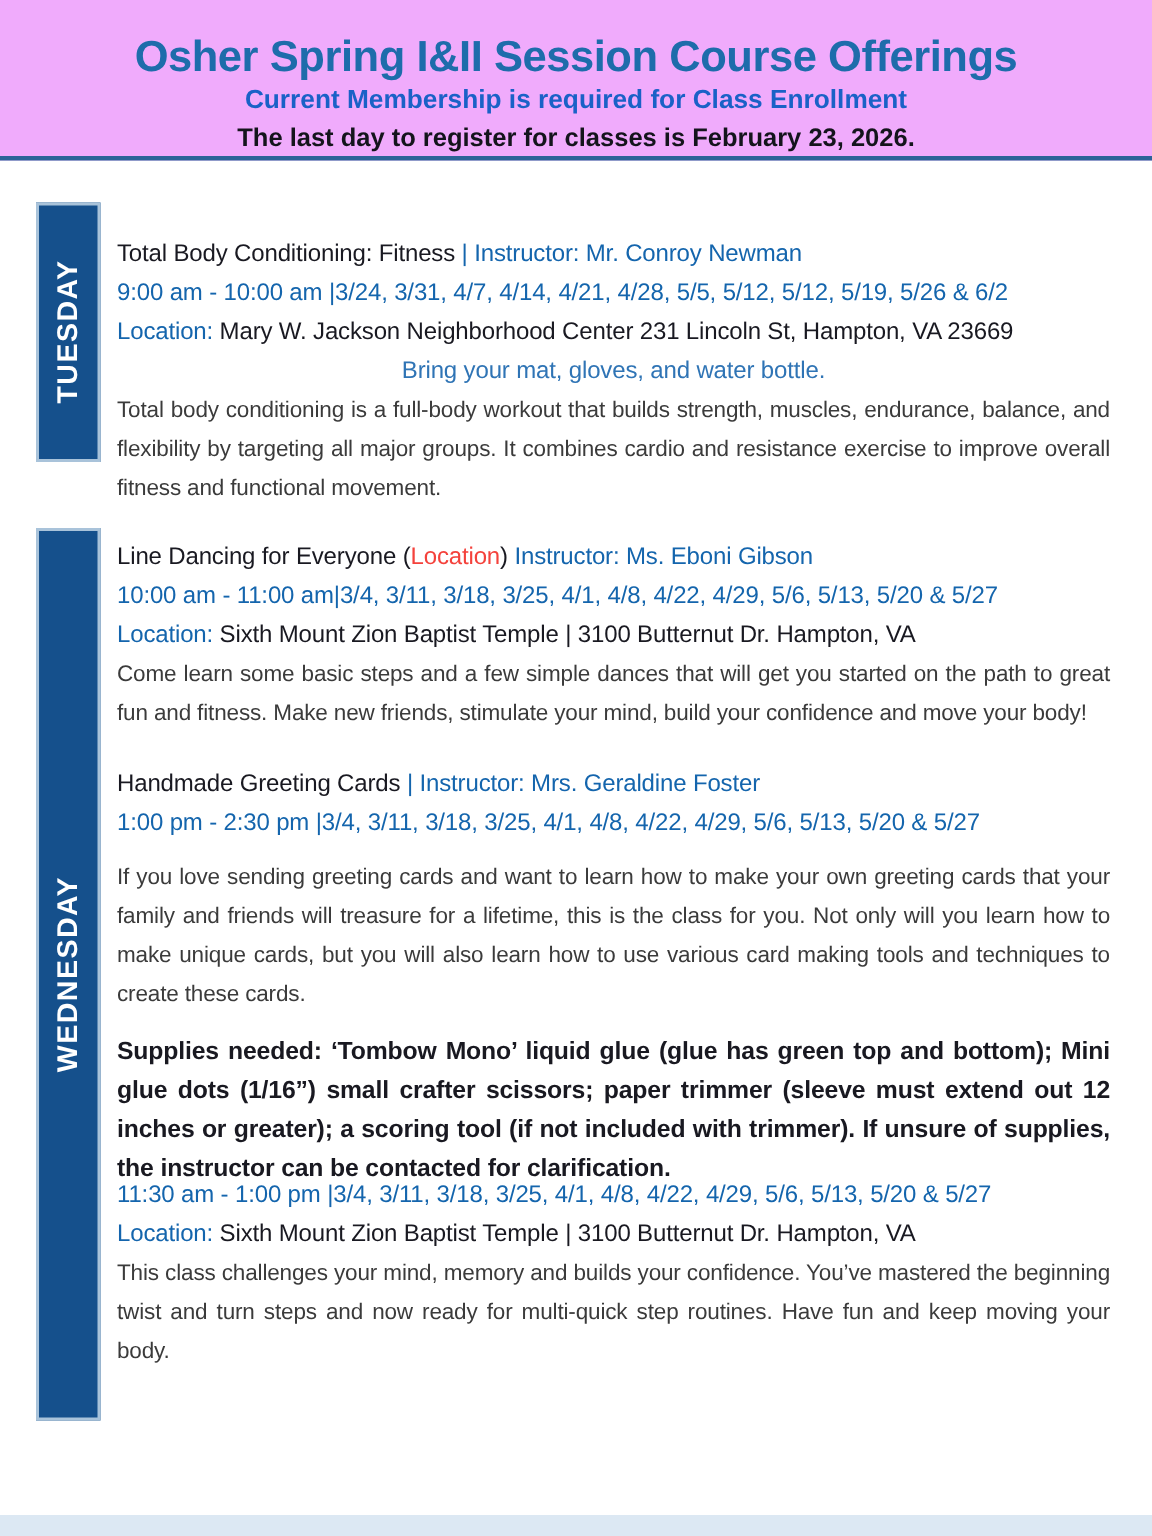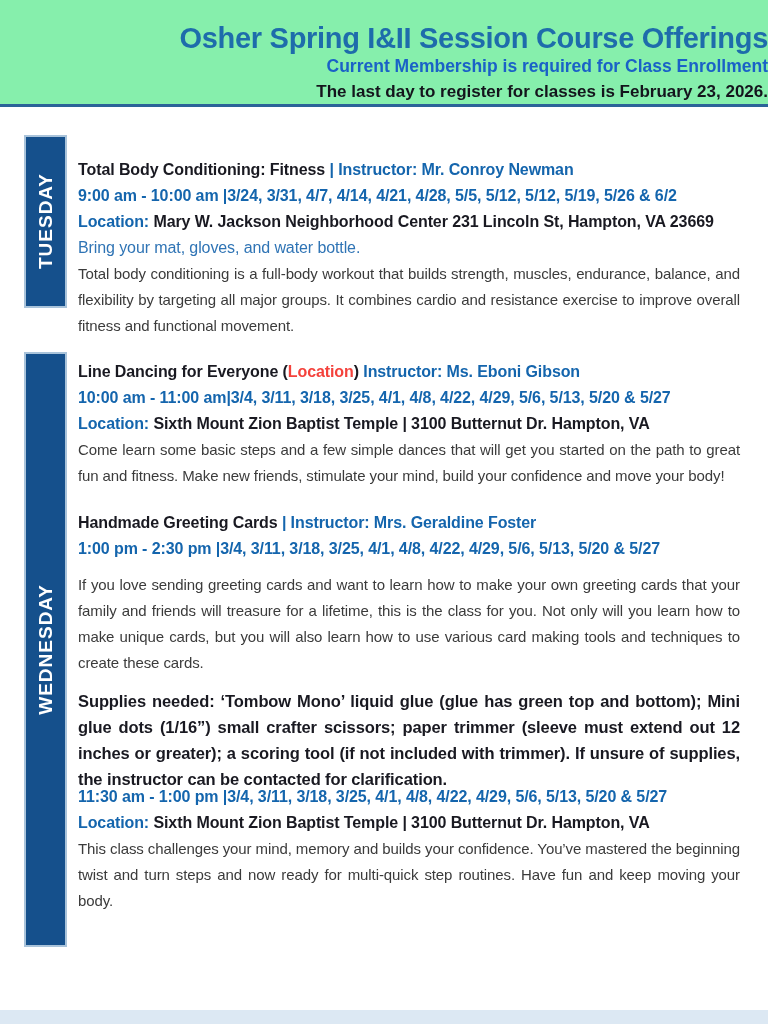--- a/index.html
+++ b/index.html
@@ -4,21 +4,21 @@
 <style>
   html,body{margin:0;padding:0;}
   body{
     width:768px;height:1024px;position:relative;background:#ffffff;overflow:hidden;
     font-family:"Liberation Sans", sans-serif;
     -webkit-font-smoothing:antialiased;
   }
   
   .flyer-header{
     position:absolute;top:0;left:0;right:0;height:104px;
-    background:#86efac;border-bottom:3px solid #2b6398;text-align:right;
+    background:#f0abfc;border-bottom:3px solid #2b6398;text-align:center;
   }
   .flyer-title{
     margin:0;padding-top:22px;font-size:29px;line-height:32px;font-weight:700;
     color:#1e6cab;letter-spacing:-0.3px;
   }
   .flyer-subtitle{
     margin:2px 0 0 0;font-size:17.5px;line-height:21px;font-weight:700;color:#1a61c7;
   }
   .flyer-deadline{
     margin:5px 0 0 0;font-size:17px;line-height:20px;font-weight:700;color:#14141c;
@@ -32,25 +32,25 @@
   .daybar-label{
     writing-mode:vertical-rl;transform:rotate(180deg);
     color:#ffffff;font-weight:700;font-size:19px;letter-spacing:1px;white-space:nowrap;
   }
   #bar-tuesday{top:135px;height:173px;}
   #bar-wednesday{top:352px;height:595px;}
   
   .course{position:absolute;left:78px;width:662px;}
   .course p{margin:0;}
   .line{font-size:16px;line-height:26px;letter-spacing:-0.1px;}
-  .head{font-weight:700;}
+  .head{font-weight:400;}
   .t-dark{color:#191921;}
   .t-blue{color:#1465ad;}
   .t-red{color:#f4423c;}
-  .t-note{color:#2f74b5;}
+  .t-note{color:#2f74b5;text-align:center;}
   .desc{
     font-size:15px;line-height:26px;color:#3b3b3b;text-align:justify;letter-spacing:-0.1px;
   }
   .supplies{
     font-size:16.5px;line-height:26px;font-weight:700;color:#191921;
     text-align:justify;letter-spacing:-0.1px;
   }
   .gap-top-10{margin-top:10px !important;}
   .gap-top-12{margin-top:12px !important;}
   

